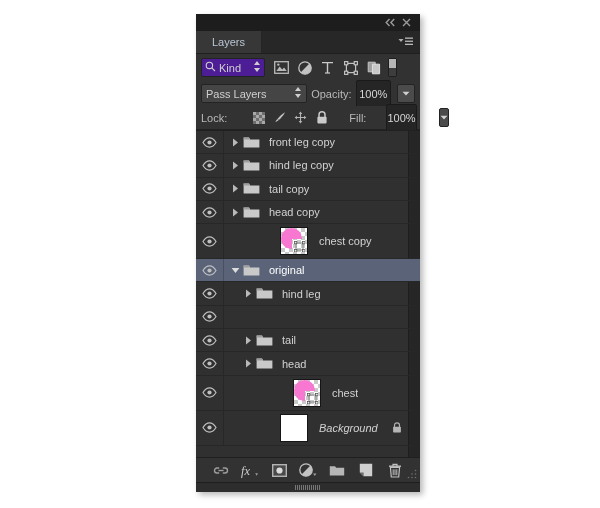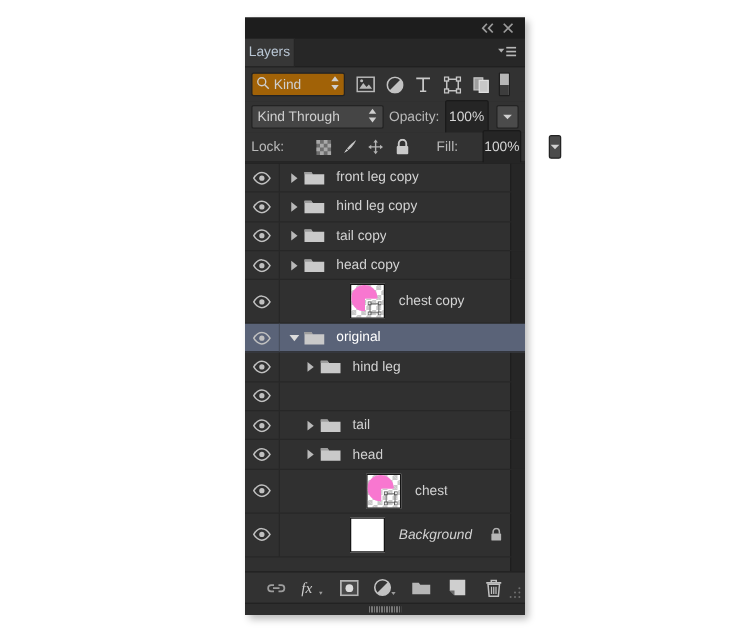--- a/index.html
+++ b/index.html
@@ -55,21 +55,21 @@
   
   .tabstrip {
     height: 22px;
     background: #272727;
     display: flex;
     align-items: stretch;
     flex: none;
     border-bottom: 1px solid #1f1f1f;
   }
   .tab {
-    padding: 0 3px;
+    padding: 0 16px;
     display: flex;
     align-items: center;
     font-size: 11px;
     color: #b9c6d4;
     background: #373737;
     border-right: 1px solid #252525;
   }
   .tabstrip .spacer { flex: 1 1 auto; }
   .panel-menu {
     width: 22px;
@@ -83,23 +83,23 @@
   .filterrow {
     height: 27px;
     background: #323232;
     display: flex;
     align-items: center;
     padding: 0 5px;
     flex: none;
     gap: 5px;
   }
   .kind-select {
-    width: 75px;
+    width: 64px;
     height: 19px;
-    background: #a16207;
+    background: #4c1d95;
     border: 1px solid #232323;
     border-radius: 2px;
     display: flex;
     align-items: center;
     padding: 0 3px;
     box-sizing: border-box;
     gap: 3px;
   }
   .kind-select .kind-label {
     flex: 1 1 auto;
@@ -448,21 +448,21 @@
       </div>
       <div class="switch">
         <div class="sw-top"></div>
         <div class="sw-bot"></div>
       </div>
     </div>
   </div>
 
   <div class="blendrow">
     <div class="blend-select">
-      <span class="blend-label">Kind Through</span>
+      <span class="blend-label">Pass Layers</span>
       <span>
         <svg width="8" height="13" viewBox="0 0 8 13">
           <path d="M4 1 L7 5 L1 5 Z" fill="#cfcfcf"></path>
           <path d="M4 12 L7 8 L1 8 Z" fill="#cfcfcf"></path>
         </svg>
       </span>
     </div>
     <span class="fieldlabel">Opacity:</span>
     <div class="numbox">100%</div>
     <div class="numarrow">

